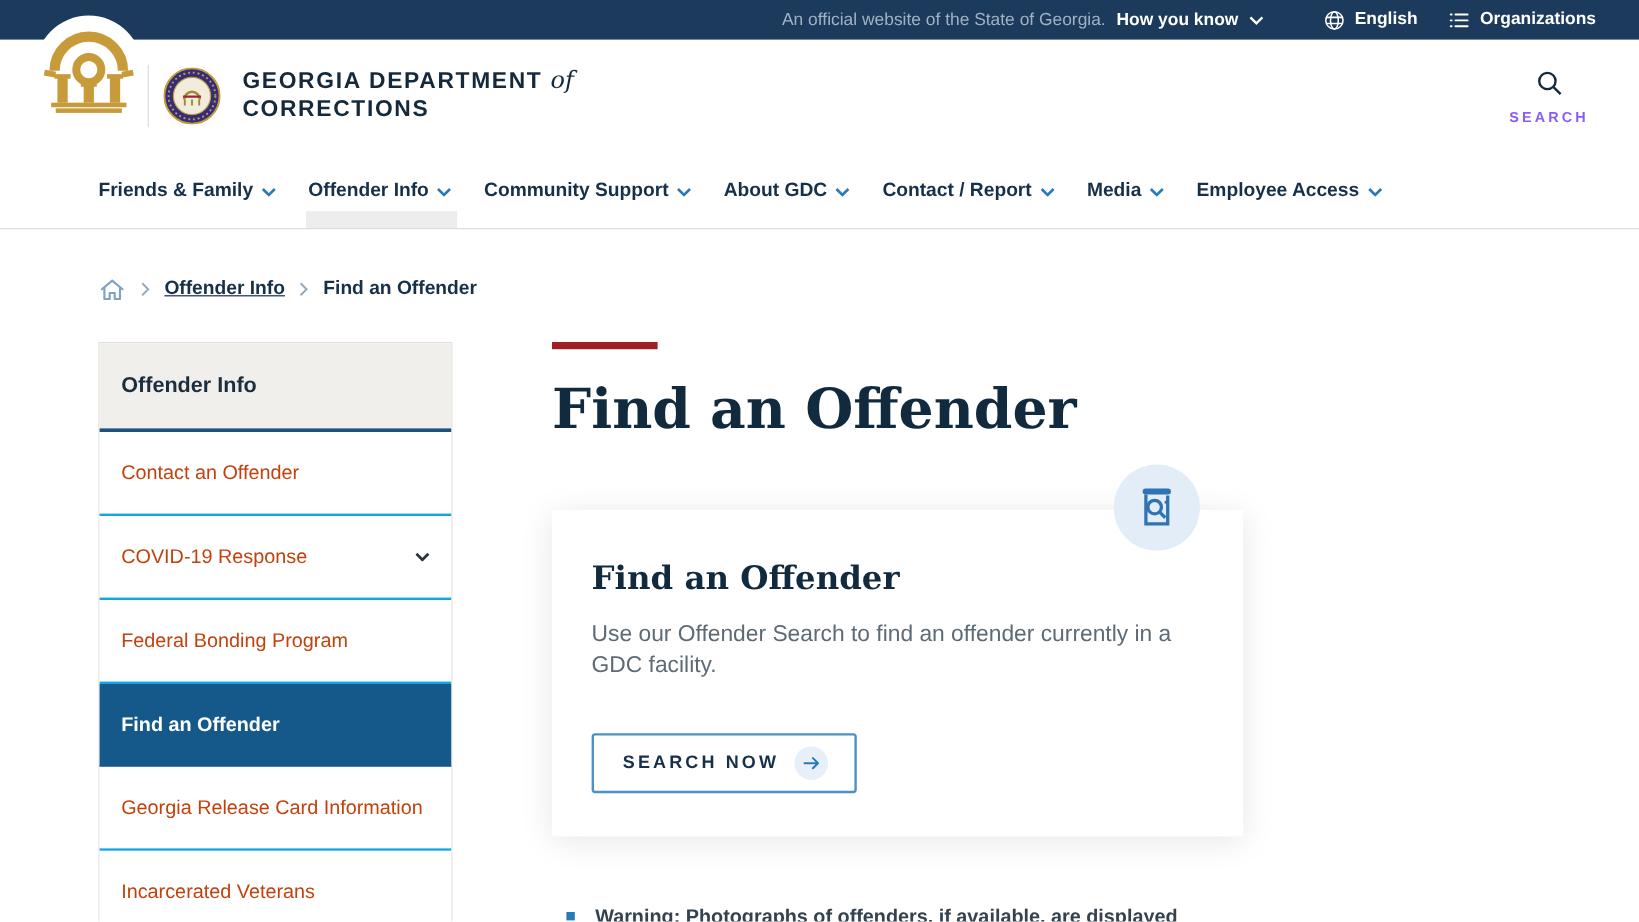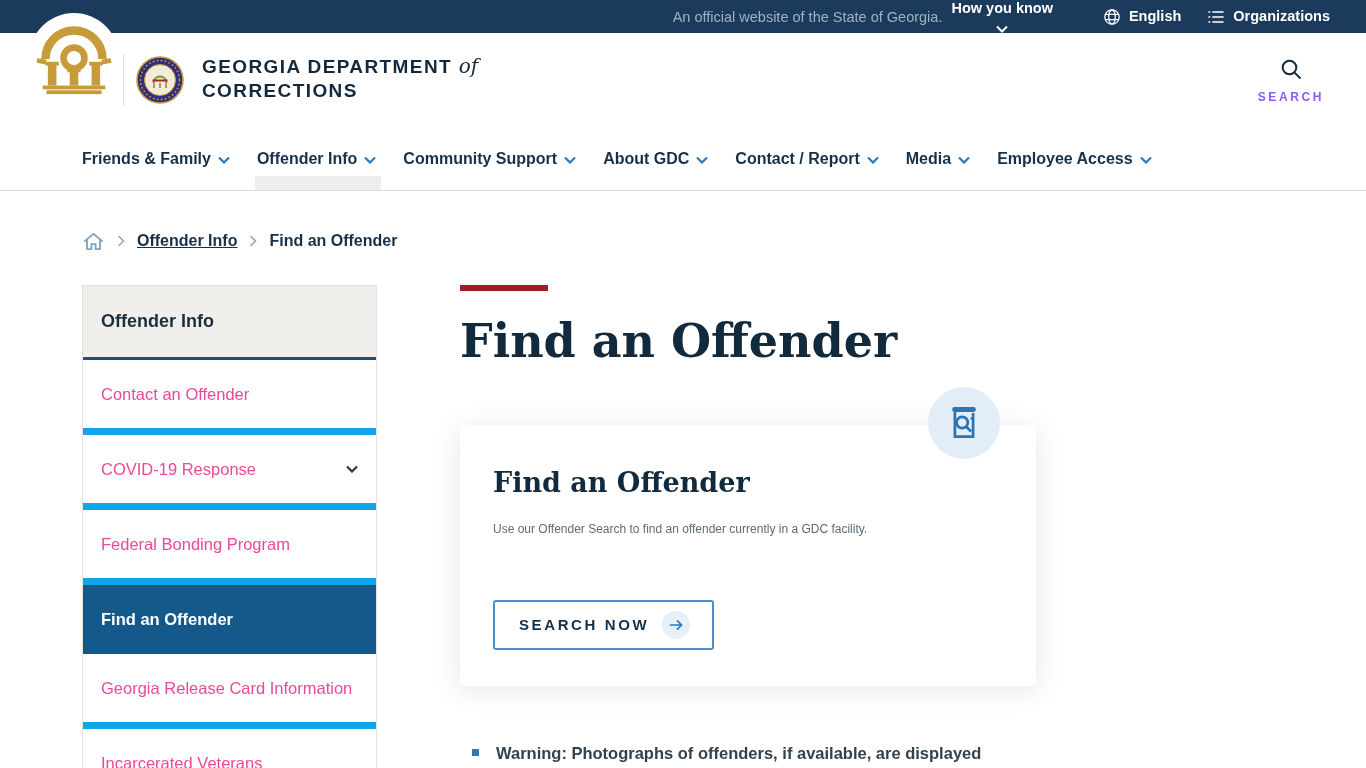--- a/index.html
+++ b/index.html
@@ -3,21 +3,21 @@
 <meta charset="utf-8">
 <style>
   html,body{margin:0;padding:0;width:1366px;height:768px;overflow:hidden;background:#fff;
     font-family:"Liberation Sans",sans-serif;-webkit-font-smoothing:antialiased;}
   *{box-sizing:border-box;}
 
   
   .topbar{height:33px;background:#1c3b5c;display:flex;align-items:center;justify-content:flex-end;
     padding-right:36px;color:#fff;font-size:14.5px;position:relative;z-index:1;}
   .topbar .official{color:#9fb2c4;margin-right:9px;}
-  .topbar .howyouknow{display:flex;align-items:center;gap:9px;font-weight:bold;cursor:pointer;margin-right:50px;flex-direction:column;}
+  .topbar .howyouknow{display:flex;align-items:center;gap:9px;font-weight:bold;cursor:pointer;margin-right:50px;}
   .topbar .lang,.topbar .orgs{display:flex;align-items:flex-start;gap:8px;font-weight:bold;cursor:pointer;}
   .topbar .lang{margin-right:26px;}
 
   
   .header{height:94px;background:#fff;position:relative;}
   .logo-circle{position:absolute;left:29px;top:-20px;width:90px;height:90px;border-radius:50%;
     background:#fff;z-index:3;display:flex;align-items:center;justify-content:center;cursor:pointer;}
   .hdr-divider{position:absolute;left:123px;top:21px;height:52px;width:1px;background:#ddd;}
   .seal{position:absolute;left:136px;top:23px;width:48px;height:48px;}
   .brand{position:absolute;left:202px;top:21px;color:#15293c;font-weight:bold;font-size:19px;
@@ -43,34 +43,34 @@
   .crumb-current{font-weight:bold;}
   .crumb-sep{display:flex;margin-top:1px;}
   .home-link{display:flex;cursor:pointer;margin-top:2px;}
 
   
   .content{display:flex;margin:33px 0 0 82px;align-items:flex-start;}
 
   .sidebar{width:295px;flex:none;border:1px solid #e3e1dd;background:#fff;}
   .sidebar-header{background:#f1efeb;padding:25px 18px;font-size:18px;font-weight:bold;color:#1b2e40;
     border-bottom:3px solid #1d5183;}
-  .sidebar-item{padding:21px 18px;font-size:16.5px;color:#ec4899;border-bottom:7px solid #0ea5e9;
+  .sidebar-item{padding:21px 18px;font-size:16.5px;color:#c2410c;border-bottom:2px solid #0ea5e9;
     line-height:26px;display:flex;justify-content:space-between;align-items:center;cursor:pointer;background:#fff;}
   .sidebar-item.active{background:#15588a;color:#fff;font-weight:bold;border-bottom:1px solid #15588a;}
   .sidebar-item .chev{display:flex;}
 
   .main{margin-left:83px;width:576px;position:relative;}
   .red-bar{width:88px;height:6px;background:#a01d24;}
   .page-title{font-family:"DejaVu Serif",serif;font-size:46px;font-weight:bold;color:#122a3e;
     margin:22px 0 0;line-height:1.25;}
 
   .card-wrap{position:relative;margin-top:54px;}
   .card{background:#fff;box-shadow:0 4px 26px rgba(0,0,0,0.10);padding:42px 40px 36px 33px;width:576px;}
   .card-title{font-family:"DejaVu Serif",serif;font-size:27px;font-weight:bold;color:#122a3e;margin:0 0 18px;}
-  .card-body{font-size:12px;color:#5e6b77;line-height:26px;margin:0 0 26px;max-width:492px;}
+  .card-body{font-size:19px;color:#5e6b77;line-height:26px;margin:0 0 11px;max-width:492px;}
   .search-btn{display:inline-flex;align-items:center;gap:13px;border:2px solid #4a90c9;border-radius:3px;
     background:#fff;padding:9px 22px 9px 24px;font-family:"Liberation Sans",sans-serif;font-size:15px;
     letter-spacing:2.6px;font-weight:bold;color:#17304a;cursor:pointer;margin-top:32px;}
   .arrow-circle{width:28px;height:28px;border-radius:50%;background:#e7f0f9;display:flex;
     align-items:center;justify-content:center;}
   .card-icon-circle{position:absolute;right:36px;top:-38px;width:72px;height:72px;border-radius:50%;
     background:#e2edf8;display:flex;align-items:center;justify-content:center;z-index:2;}
 
   .warning{display:flex;margin-top:55px;padding-left:12px;gap:17px;align-items:flex-start;
     font-size:16.5px;font-weight:bold;color:#33424e;line-height:25px;}

